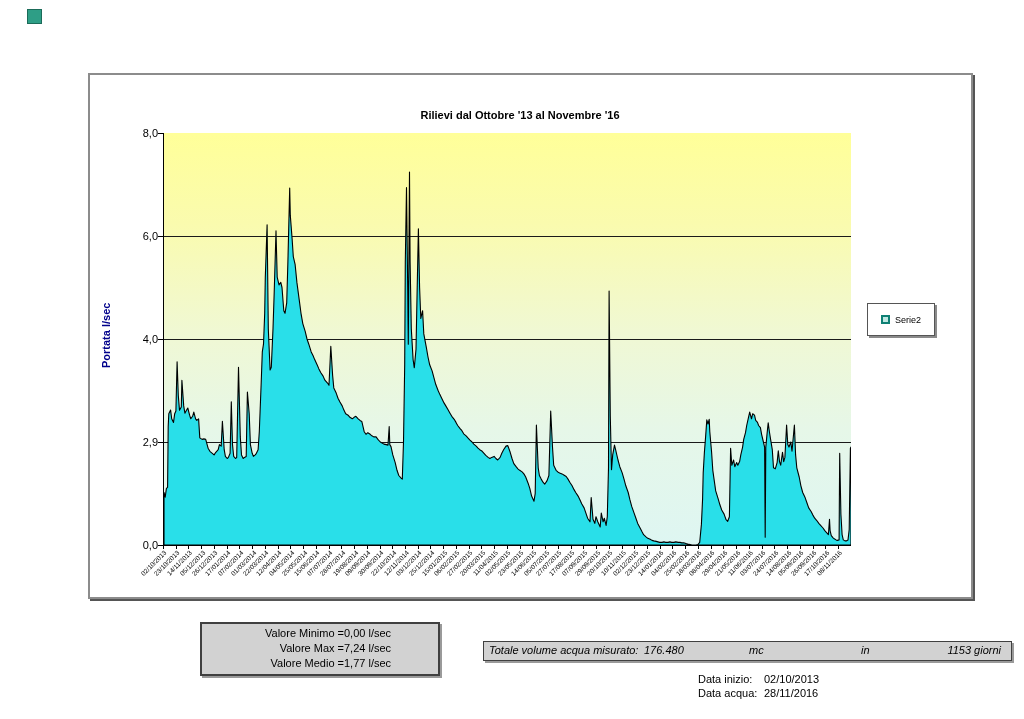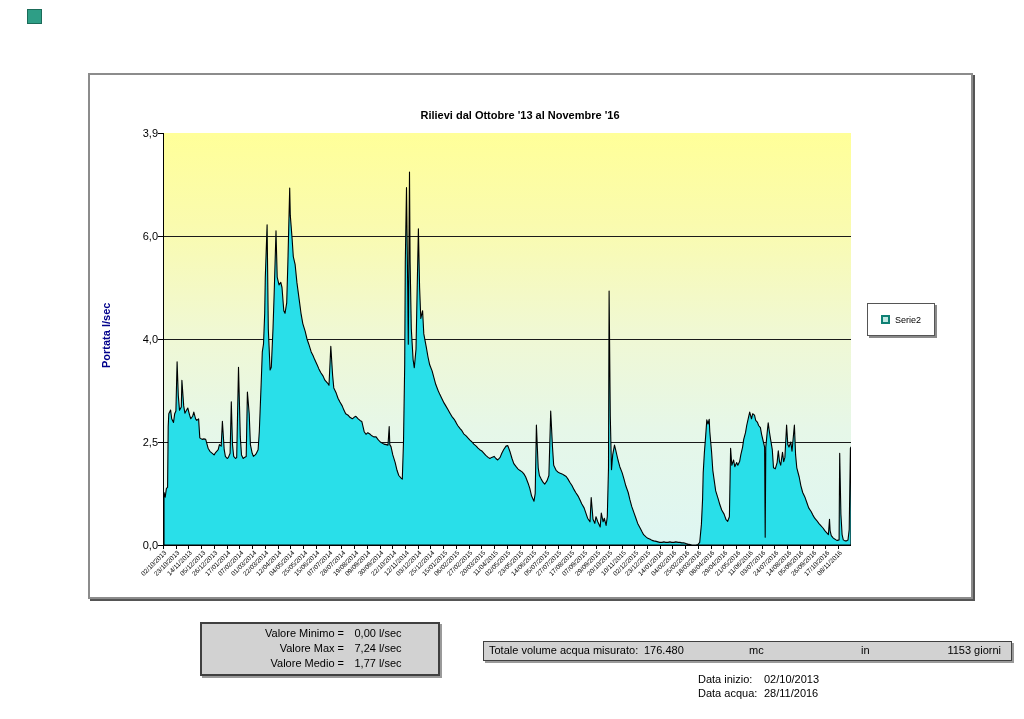--- a/index.html
+++ b/index.html
@@ -30,24 +30,24 @@
   .legend{position:absolute;left:777px;top:228px;width:66px;height:31px;background:#fff;
         border:1px solid #555;box-shadow:2px 2px 0 #8a8a8a;
         display:flex;align-items:center;justify-content:center;gap:5px;}
   .legend-marker{width:5px;height:5px;background:#BFE8E2;border:2px solid #0E8074;display:inline-block;}
   .legend-label{font-size:9px;}
   .stats-box{position:absolute;left:200px;top:622px;width:236px;height:48px;
         background:#d2d2d2;border:2px solid #404040;box-shadow:2px 2px 0 #9a9a9a;
         font-size:11px;padding-top:2px;}
   .stats-row{line-height:15px;white-space:nowrap;}
   .stats-label{display:inline-block;width:142px;text-align:right;}
-  .stats-value{display:inline-block;width:68px;text-align:center;}
+  .stats-value{display:inline-block;width:68px;text-align:left;}
   .totals-bar{position:absolute;left:483px;top:641px;width:527px;height:18px;
         background:#d2d2d2;border:1px solid #404040;box-shadow:2px 2px 0 #9a9a9a;
-        font-size:11px;line-height:17px;}
+        font-size:11px;line-height:17px;font-style:italic;}
   .t-label{position:absolute;left:5px;}
   .t-volume{position:absolute;left:160px;width:95px;}
   .t-mc{position:absolute;left:265px;}
   .t-in{position:absolute;left:377px;}
   .t-days{position:absolute;right:10px;}
   .dates-block{position:absolute;left:698px;top:672px;font-size:11px;}
   .dates-row{line-height:14px;white-space:nowrap;}
   .dates-label{display:inline-block;width:66px;}
 </style>
 </head>
@@ -55,27 +55,27 @@
 
 <div class="page">
 
   <div class="corner-square"></div>
 
   <div class="chart-panel">
     <div class="chart-subtitle">Rilievi dal Ottobre '13 al Novembre '16</div>
     <div class="y-axis-title">Portata l/sec</div>
 
     <div id="yTicks">
-        <div class="y-tick-label" style="top: 52px;">3,9</div>
+        <div class="y-tick-label" style="top: 52px;">8,0</div>
         <div class="y-tick-mark" style="top: 58px;"></div>
         <div class="y-tick-label" style="top: 155px;">6,0</div>
         <div class="y-tick-mark" style="top: 161px;"></div>
         <div class="y-tick-label" style="top: 258px;">4,0</div>
         <div class="y-tick-mark" style="top: 264px;"></div>
-        <div class="y-tick-label" style="top: 361px;">2,5</div>
+        <div class="y-tick-label" style="top: 361px;">2,9</div>
         <div class="y-tick-mark" style="top: 367px;"></div>
         <div class="y-tick-label" style="top: 464px;">0,0</div>
         <div class="y-tick-mark" style="top: 470px;"></div>
       </div>
 
     <div class="plot" id="plot">
       <div class="gridline" style="top: 103px; background: rgb(26, 26, 26);"></div>
         <div class="gridline" style="top: 206px; background: rgb(26, 26, 26);"></div>
         <div class="gridline" style="top: 309px; background: rgb(26, 26, 26);"></div>
         <svg id="areaSvg" viewBox="0 0 687 412" preserveAspectRatio="none">

